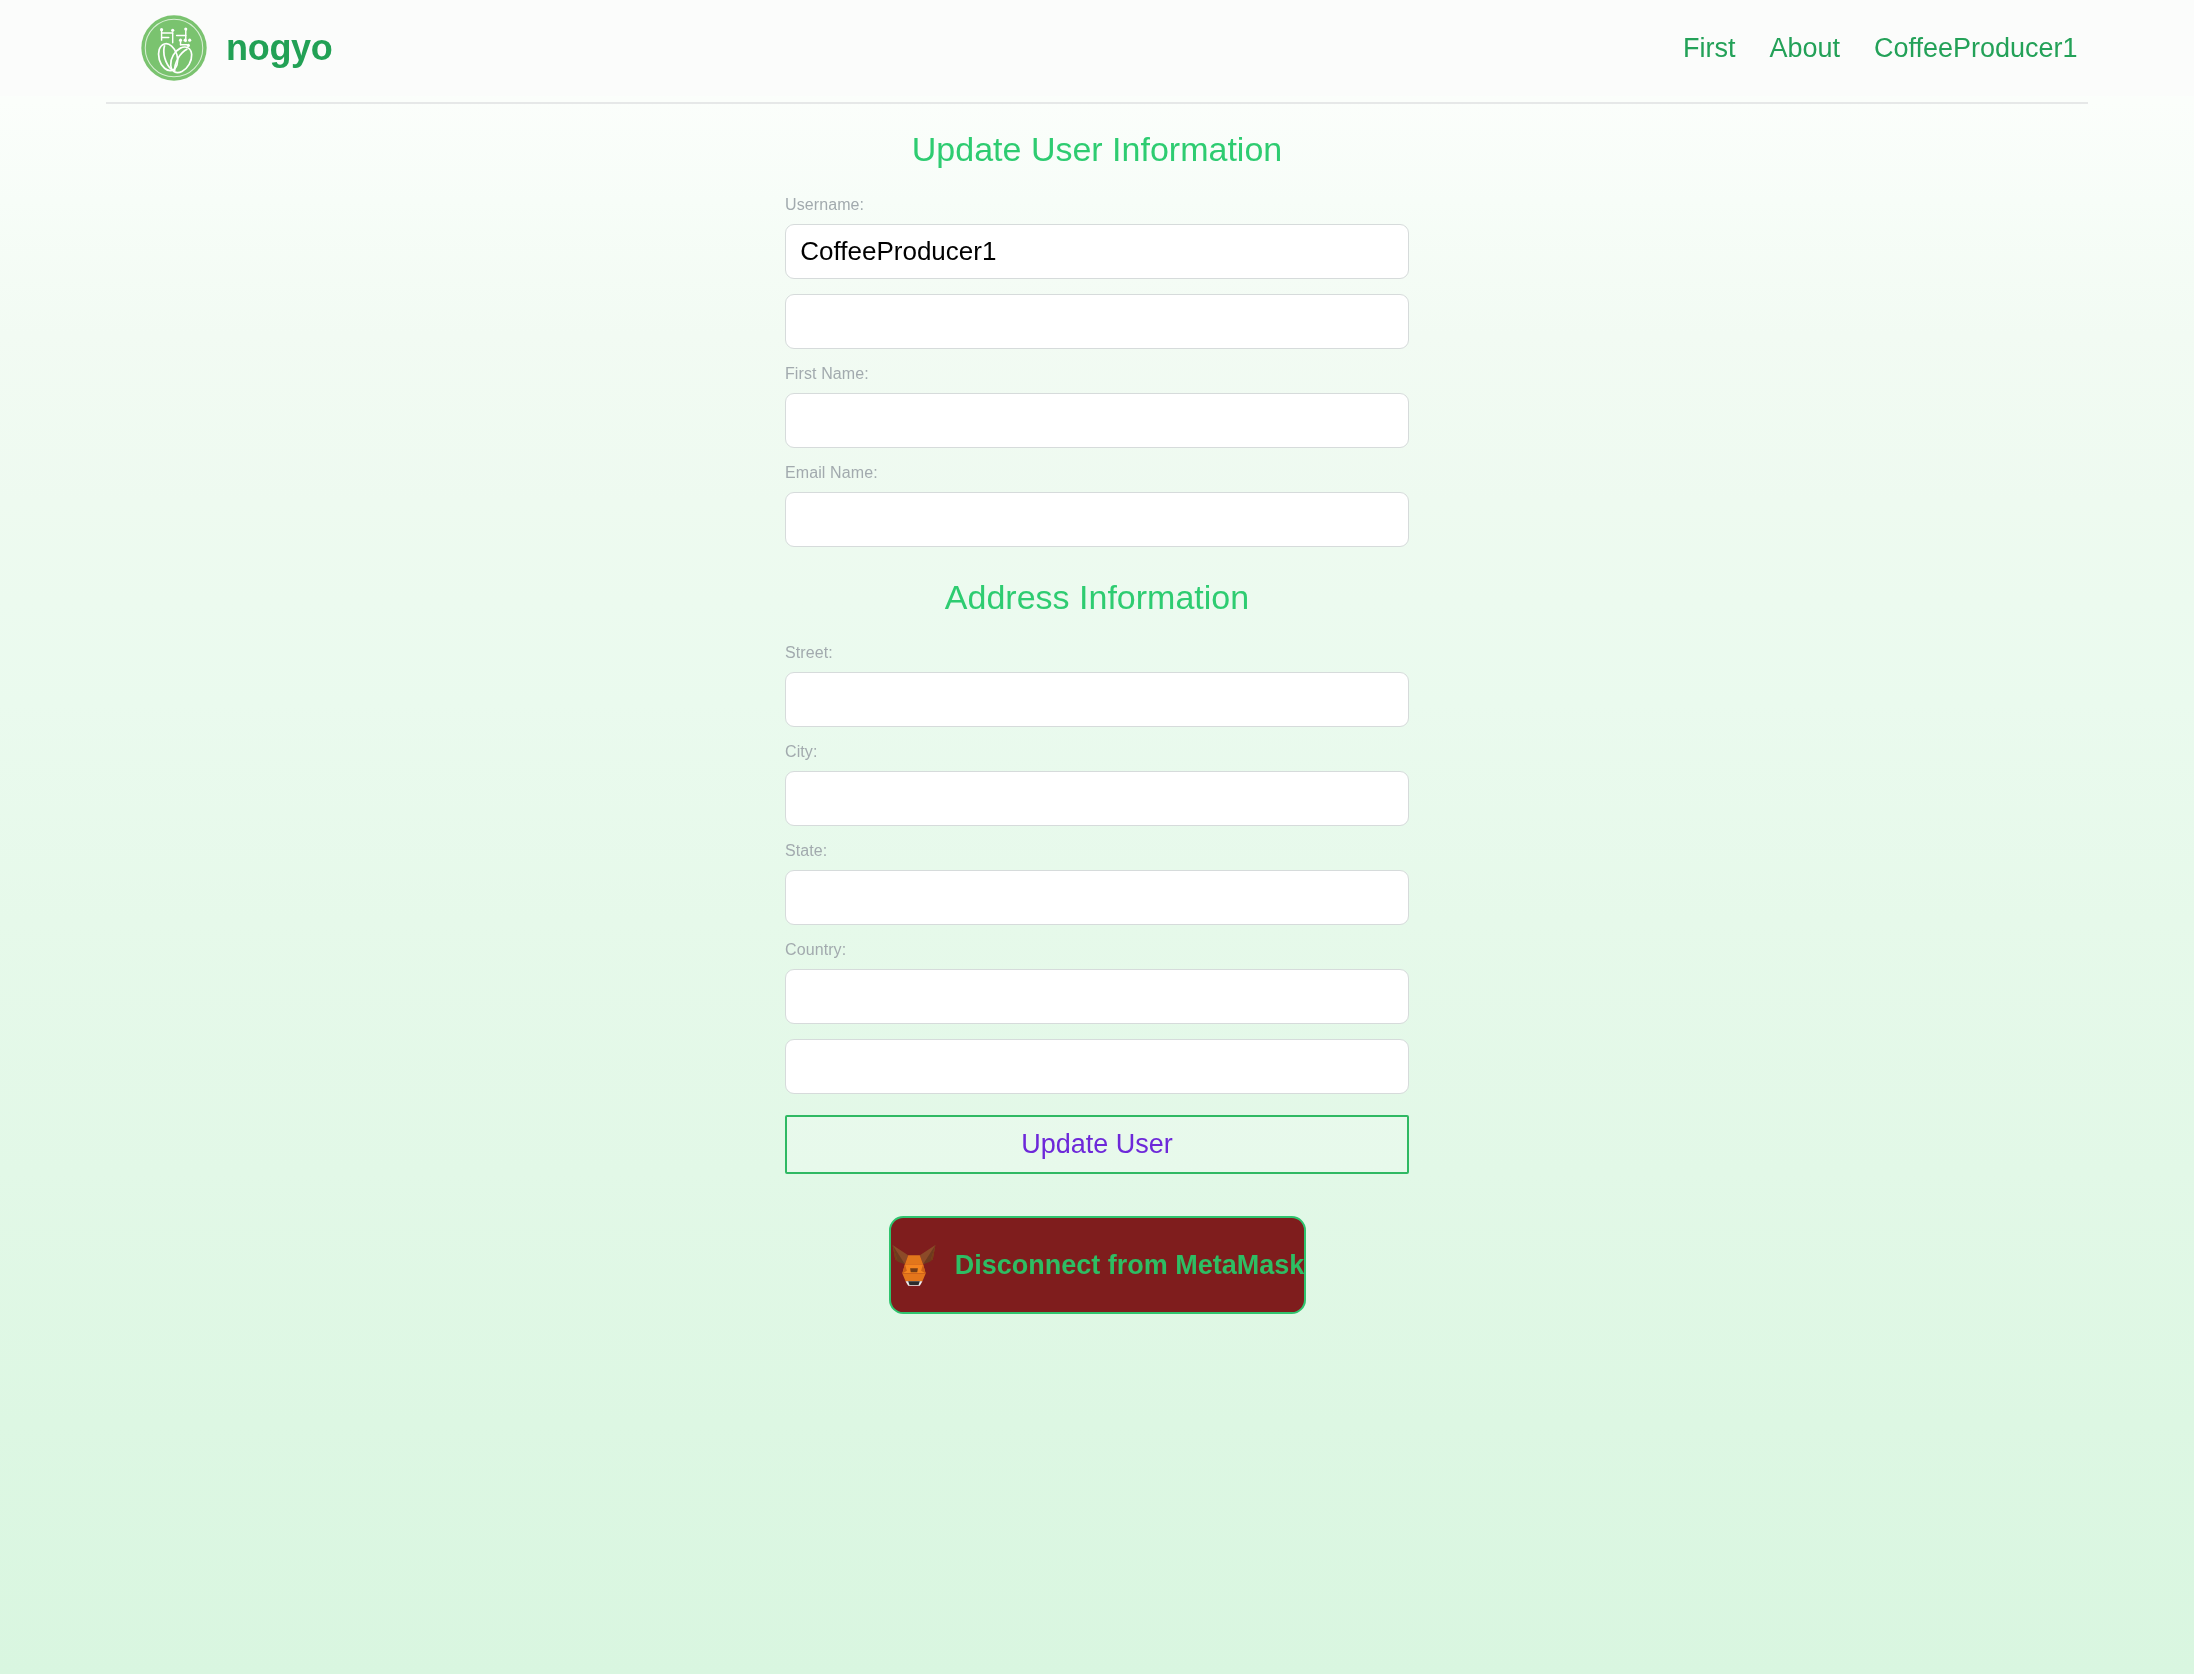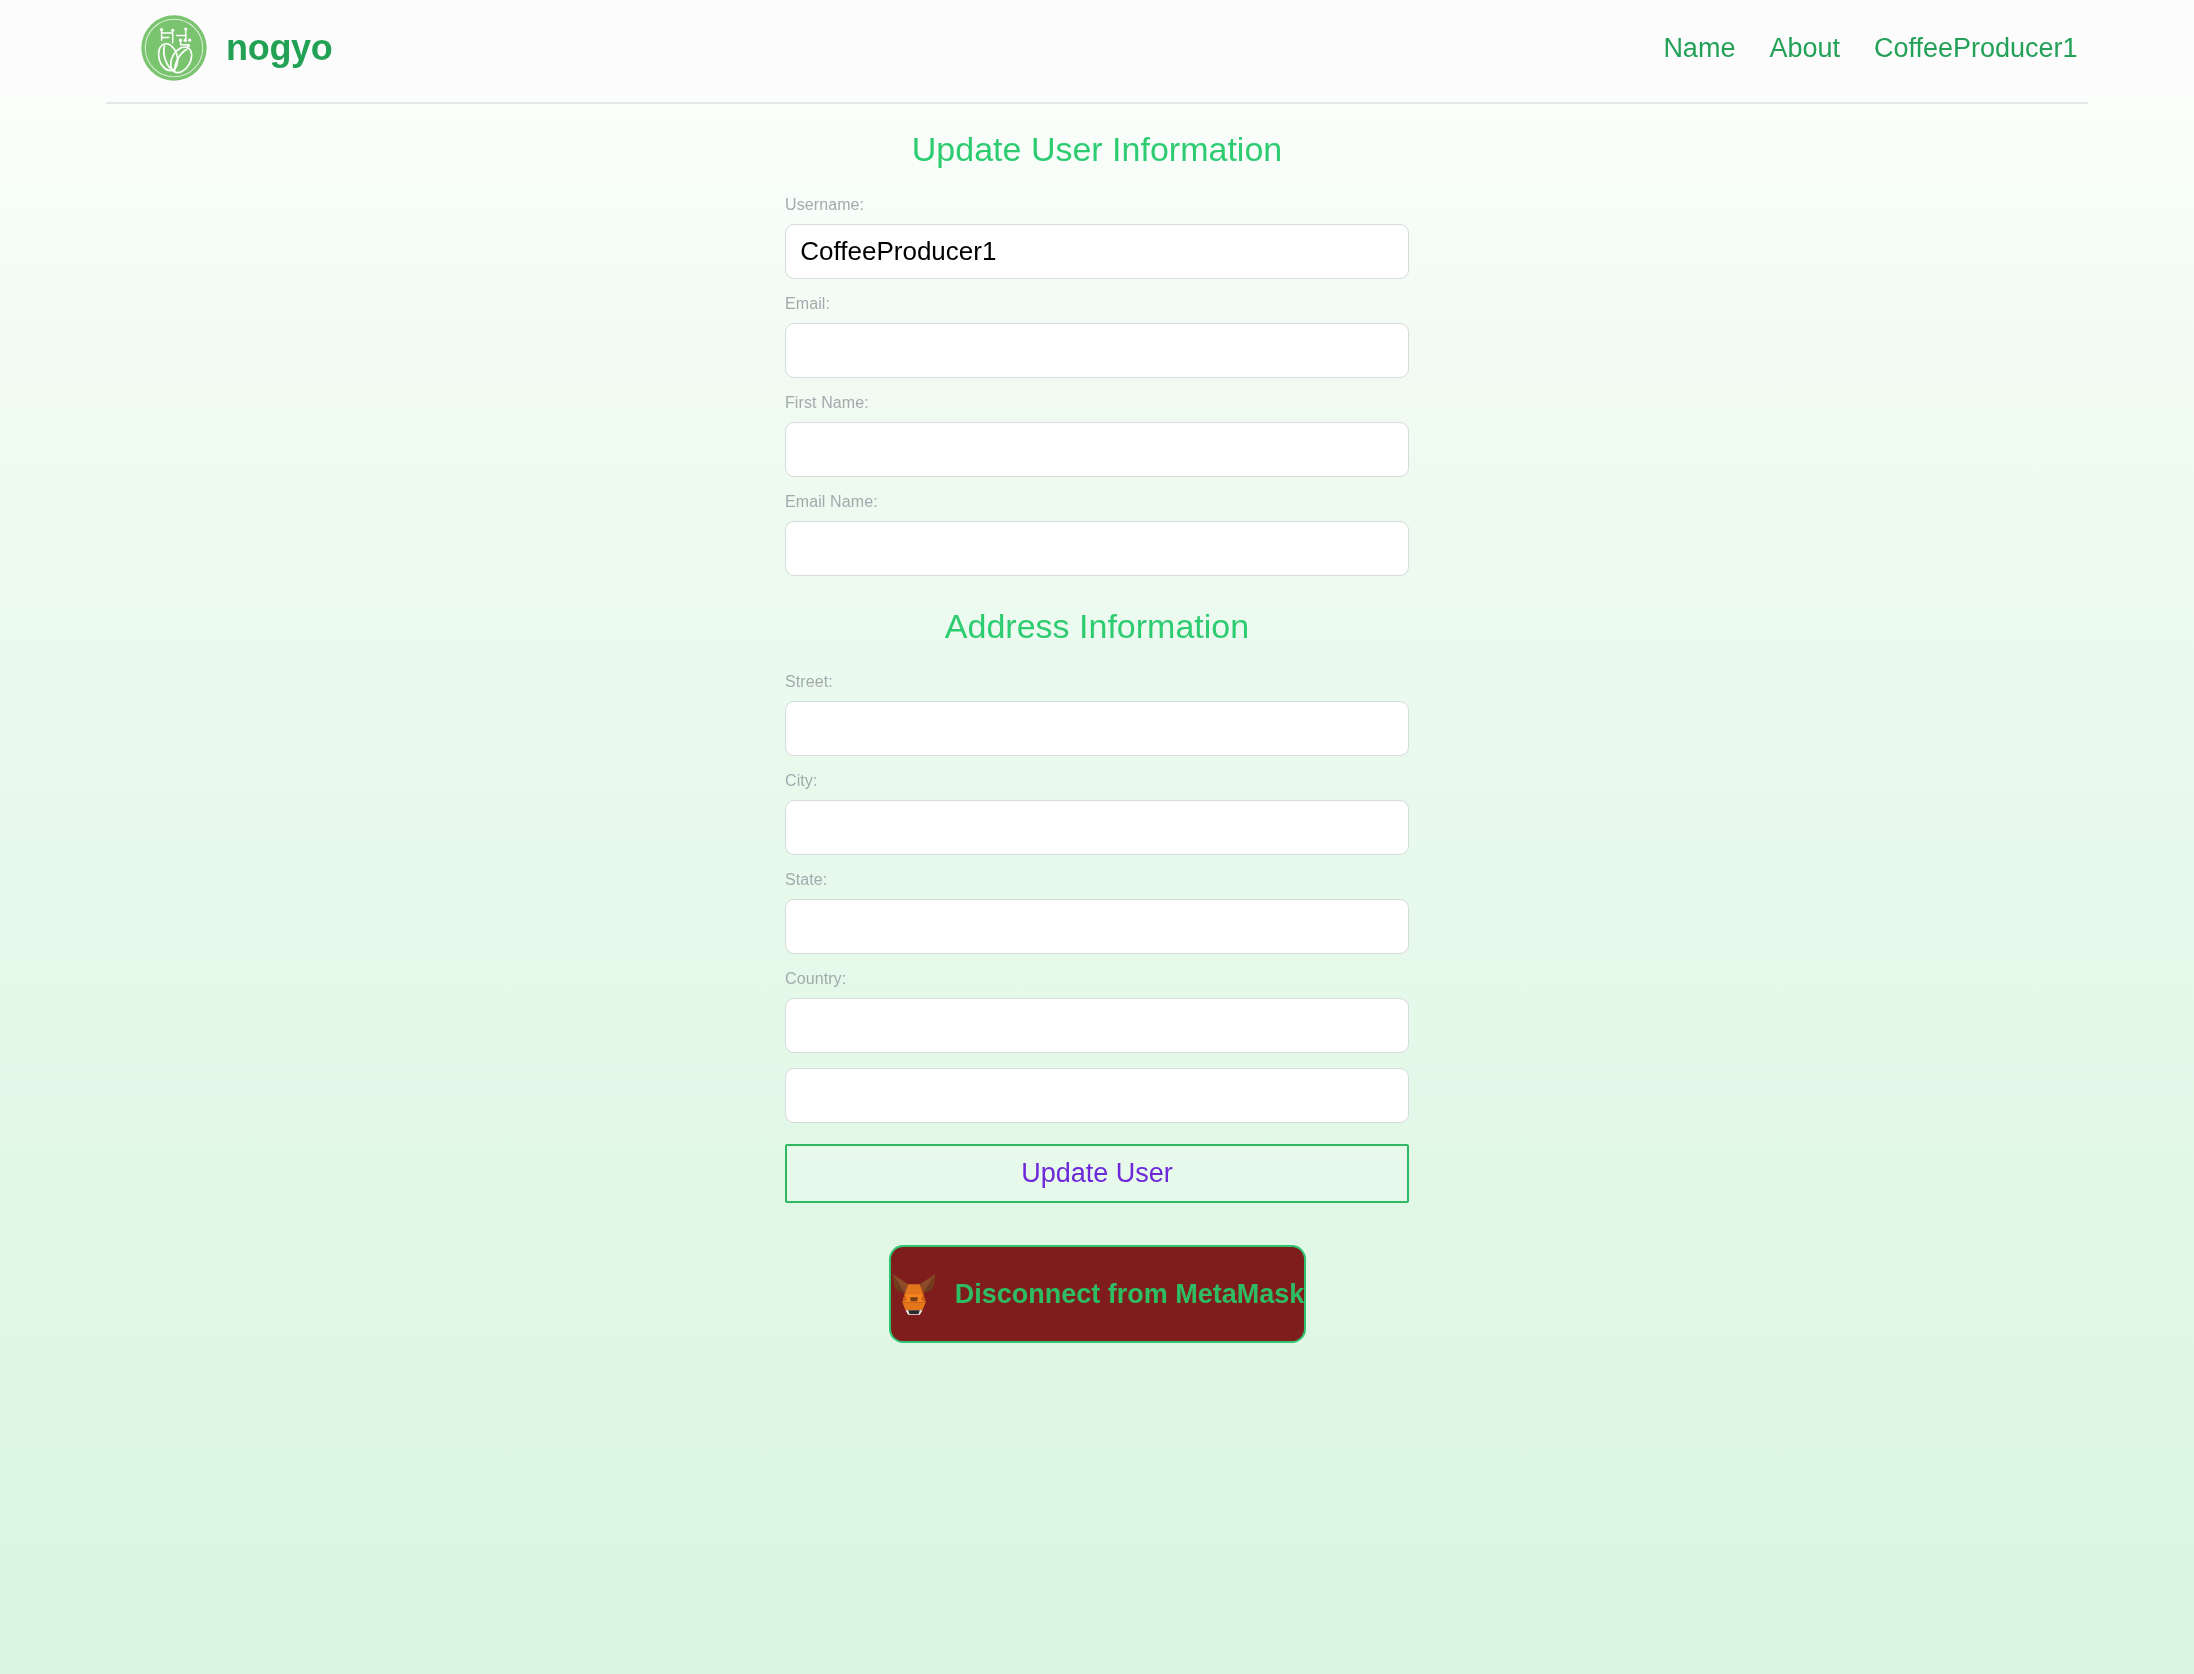--- a/index.html
+++ b/index.html
@@ -213,40 +213,39 @@
           <ellipse cx="43" cy="66" rx="14" ry="21" transform="rotate(-16 43 66)"></ellipse>
           <path d="M43 47 C36 57, 36 75, 43 86" transform="rotate(-16 43 66)"></path>
           <ellipse cx="63" cy="70" rx="14" ry="21" transform="rotate(30 63 70)"></ellipse>
           <path d="M63 51 C56 61, 56 79, 63 90" transform="rotate(30 63 70)"></path>
         </g>
       </svg>
       <span class="brand-name">nogyo</span>
     </a>
 
     <nav class="main-nav">
-      <a class="nav-link" href="#">Name</a>
+      <a class="nav-link" href="#">First</a>
       <a class="nav-link" href="#">About</a>
       <a class="nav-link" href="#">CoffeeProducer1</a>
     </nav>
 
   </div>
 </header>
 
 <main class="page-main">
   <div class="form-wrap">
 
     <h2 class="section-title" id="update-user-title">Update User Information</h2>
 
     <div class="field">
       <label class="field-label">Username:</label>
       <input class="field-input" type="text" value="CoffeeProducer1" style="">
     </div>
 
     <div class="field">
-      <label class="field-label">Email:</label>
       <input class="field-input" type="text" value="" style="">
     </div>
 
     <div class="field">
       <label class="field-label">First Name:</label>
       <input class="field-input" type="text" value="" style="">
     </div>
 
     <div class="field">
       <label class="field-label">Email Name:</label>

